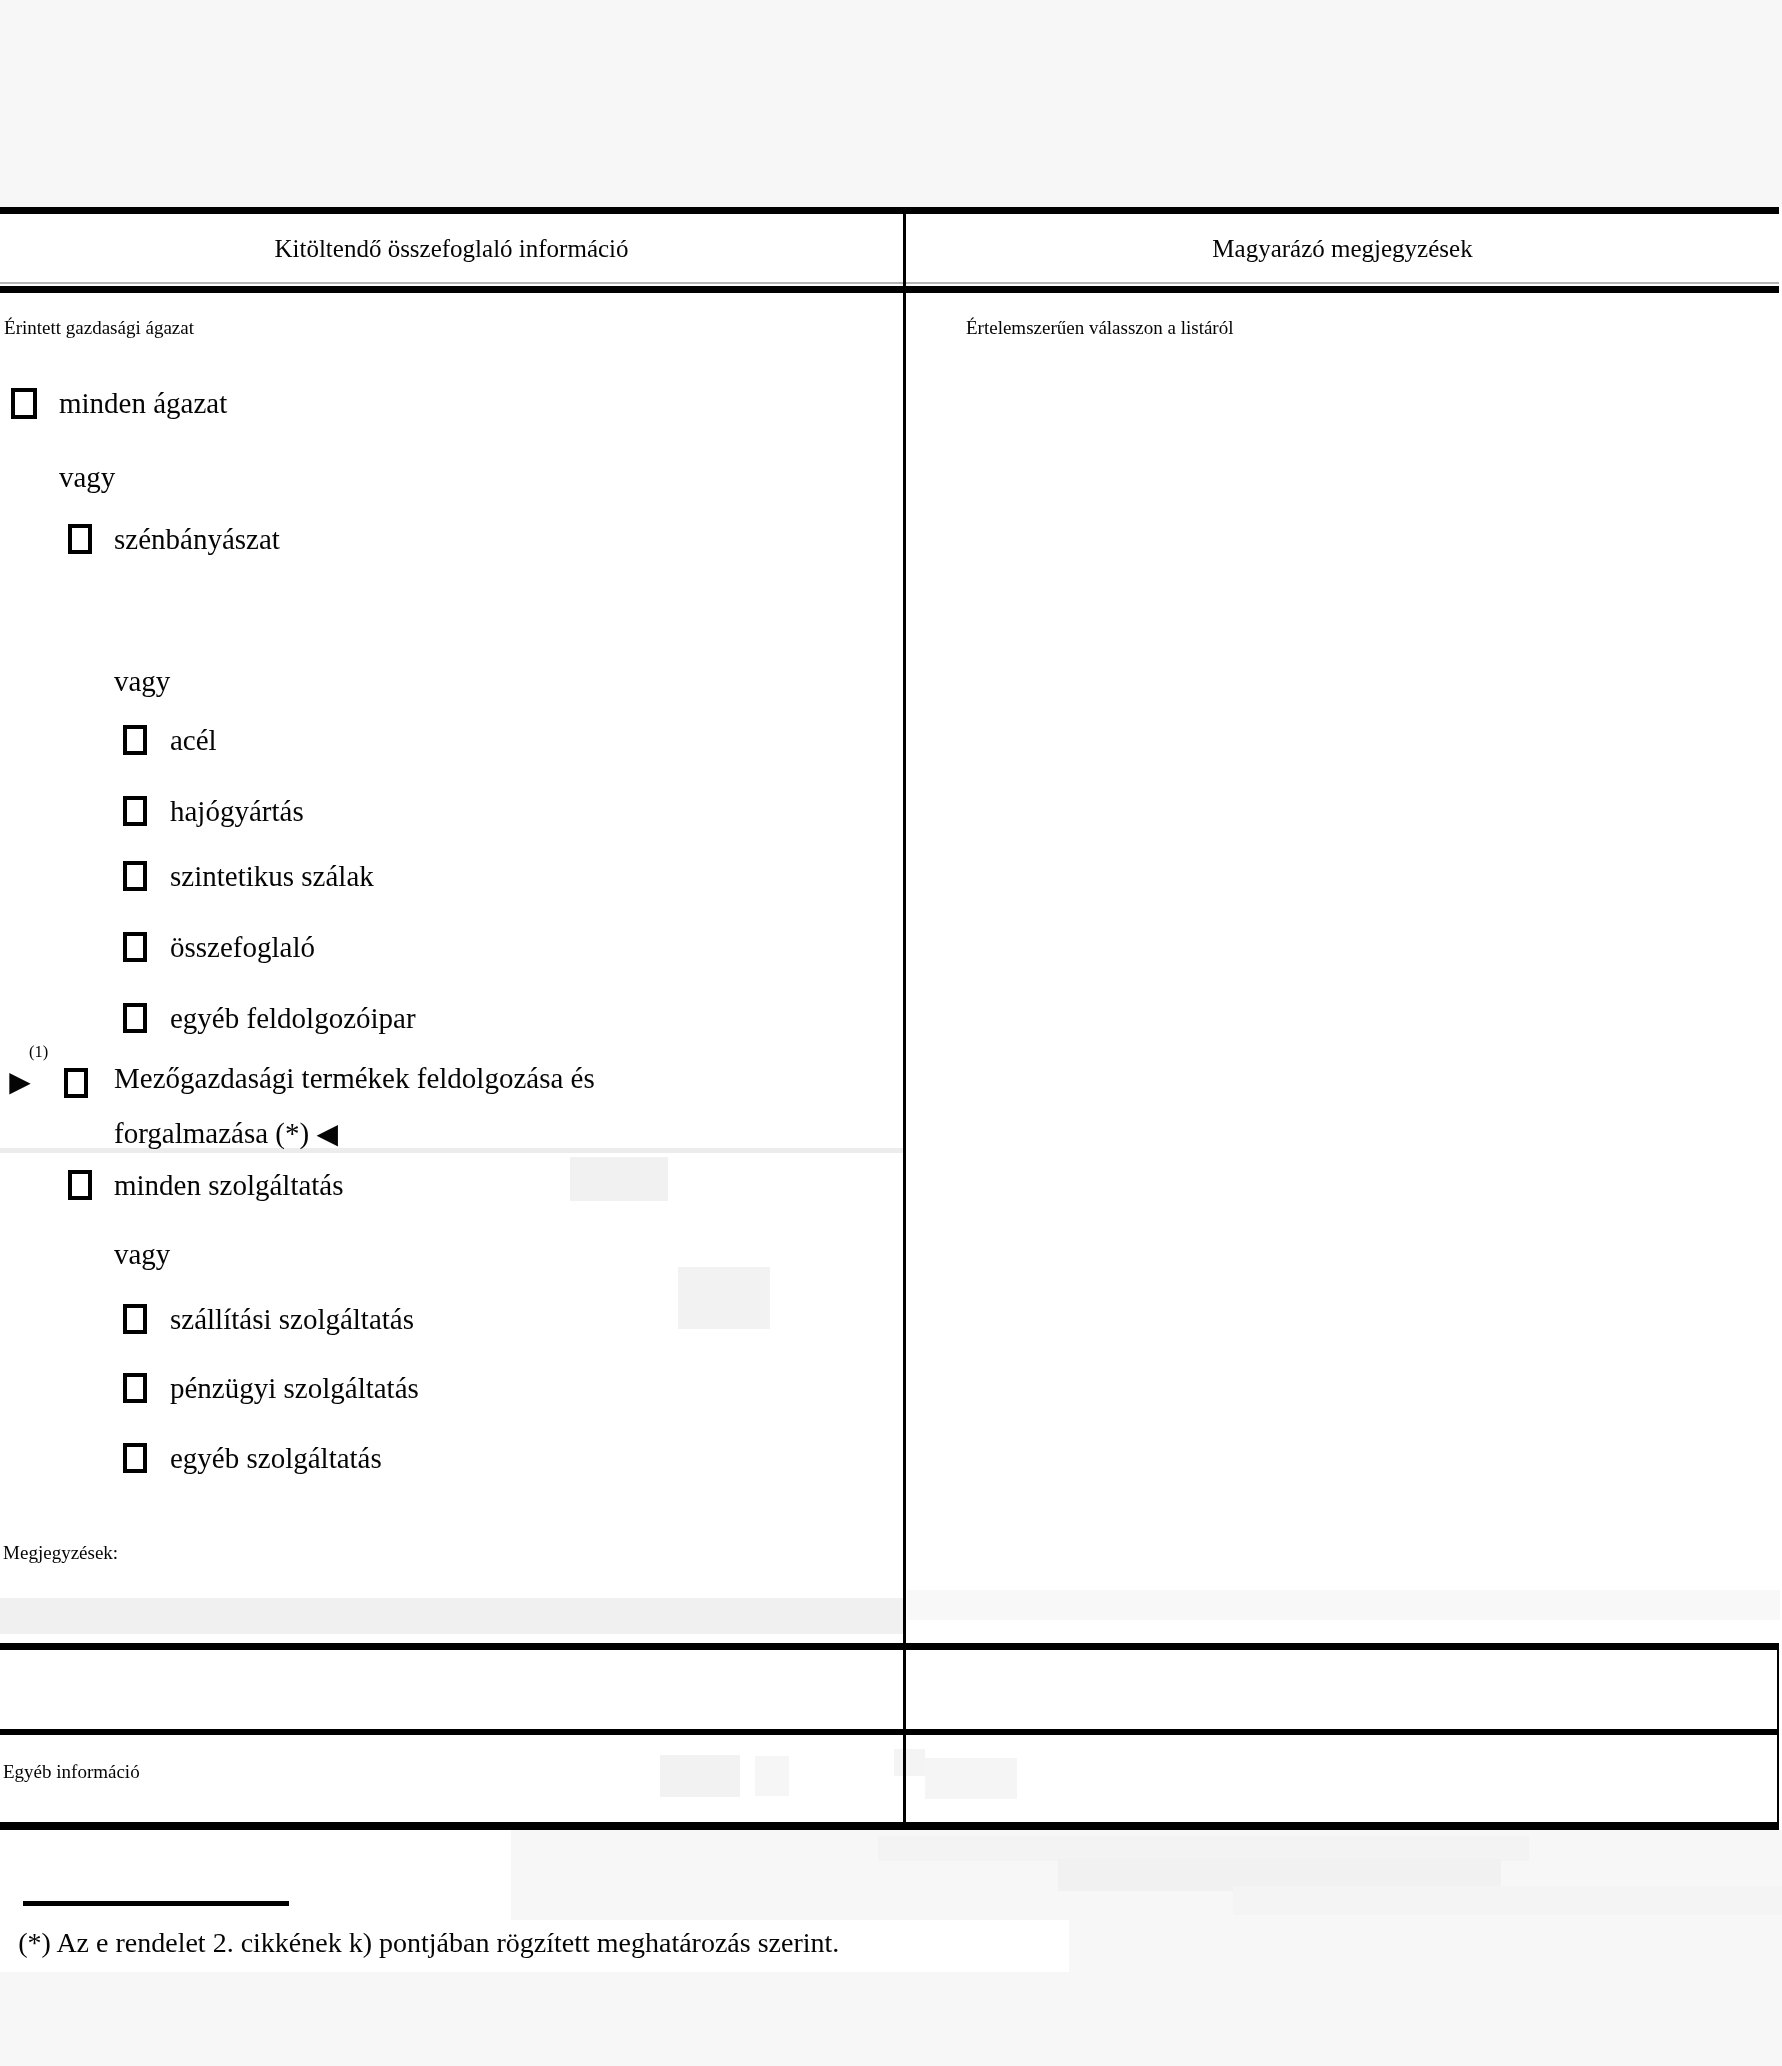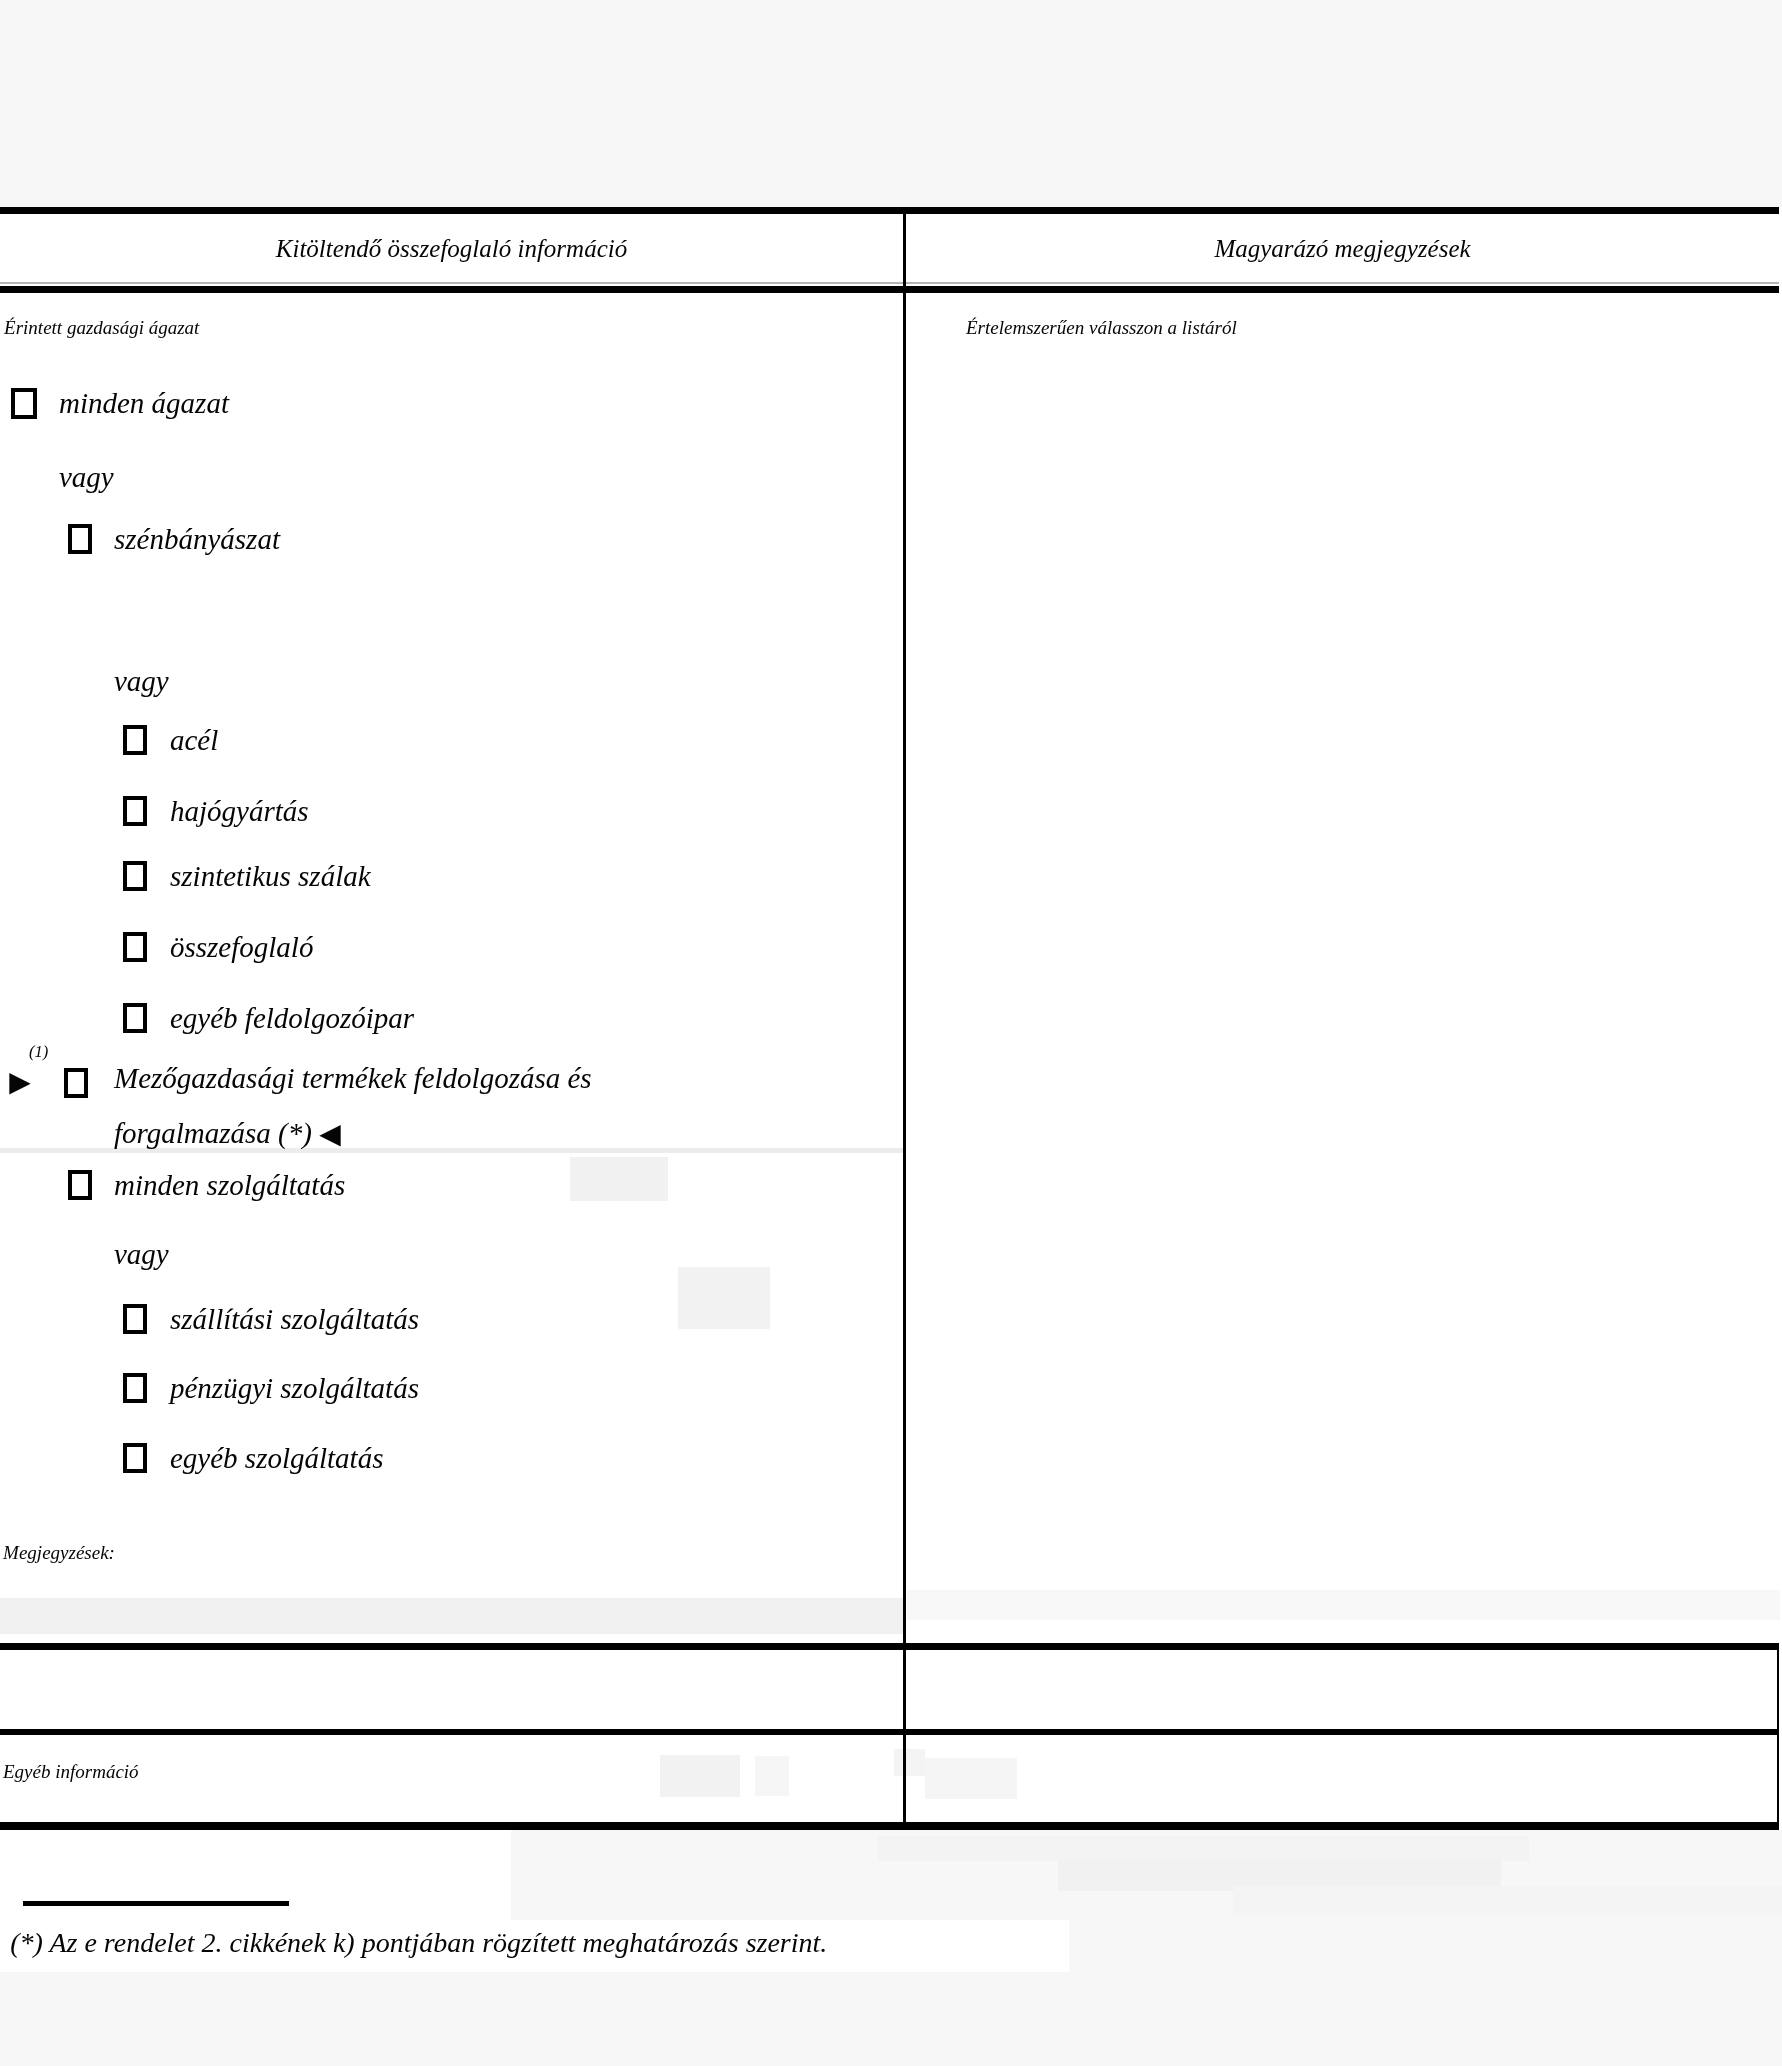--- a/index.html
+++ b/index.html
@@ -4,21 +4,21 @@
 <style>
   html,body{margin:0;padding:0;}
   body{
     width:1783px;height:2066px;
     background:#ffffff;
     font-family:"Liberation Serif", serif;
     color:#050505;
     position:relative;
     overflow:hidden;
   }
-  .page{position:absolute;left:0;top:0;width:1567px;height:2066px;font-style:italic;}
+  .page{position:absolute;left:0;top:0;width:1567px;height:2066px;}
   .band{position:absolute;left:0;width:1783px;background:#f7f7f7;}
   .hline{position:absolute;background:#000;}
   .hline-thin{position:absolute;background:#b5b5b5;}
   .vline{position:absolute;background:#000;}
   .artifact{position:absolute;}
   .cell-text{position:absolute;white-space:nowrap;font-size:19px;line-height:35px;text-align:center;}
   .header-text{position:absolute;text-align:center;font-size:25px;line-height:31px;white-space:nowrap;}
   .row{position:absolute;left:0;width:905px;height:41px;}
   .cb{position:absolute;top:2.1px;width:24px;height:30px;border:4.6px solid #000;box-sizing:border-box;background:#fff;}
   .cb-l0{left:11.4px;width:26px;height:31px;}
@@ -27,21 +27,21 @@
   .lbl{position:absolute;top:0;font-size:29px;line-height:35px;white-space:nowrap;}
   .lbl-l0{left:59px;}
   .lbl-l1{left:114px;}
   .lbl-l2{left:170px;}
   .arrow{font-family:"DejaVu Sans", sans-serif;font-size:28px;line-height:35px;}
   .arrow-open{position:absolute;left:9.3px;top:3.1px;}
   .arrow-close{display:inline;}
   .fnref{position:absolute;left:29px;top:-17.6px;font-size:16.5px;line-height:17.6px;}
   .agri-cb{left:64px;top:7.2px;}
   .agri-line2{left:114px;top:55px;}
-  .footnote{position:absolute;white-space:nowrap;font-size:28px;line-height:34px;}
+  .footnote{position:absolute;white-space:nowrap;font-size:28px;line-height:34px;margin-left:8px;}
 </style>
 </head>
 <body>
 
 <div class="page">
 
   <div class="band" style="top:0;height:207px;"></div>
   <div class="band" style="top:1830px;height:236px;"></div>
 
   <div class="artifact" style="left:0;top:1830px;width:511px;height:103px;background:#ffffff;"></div>

